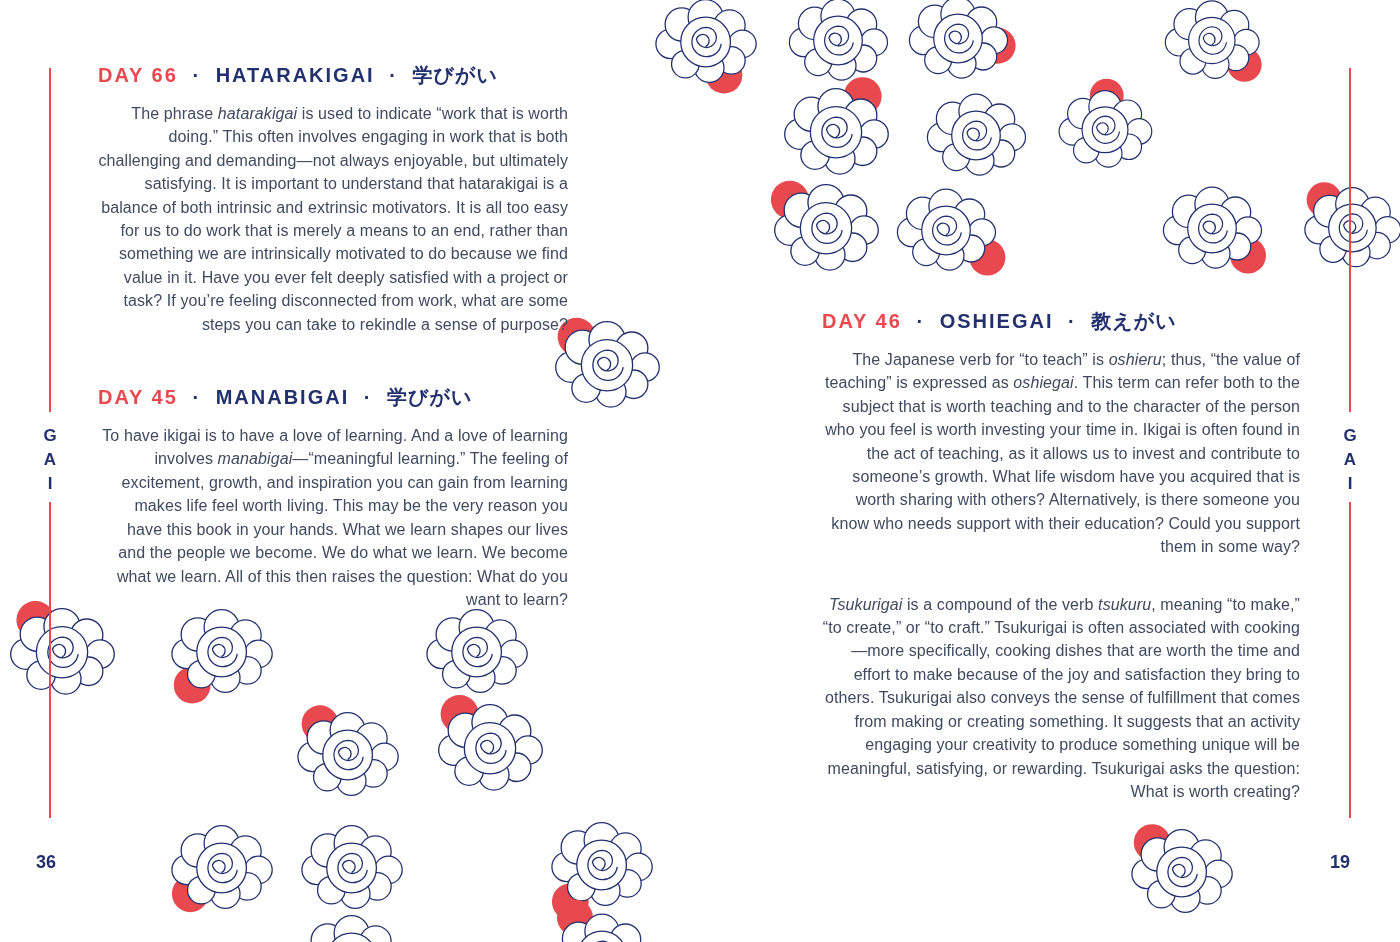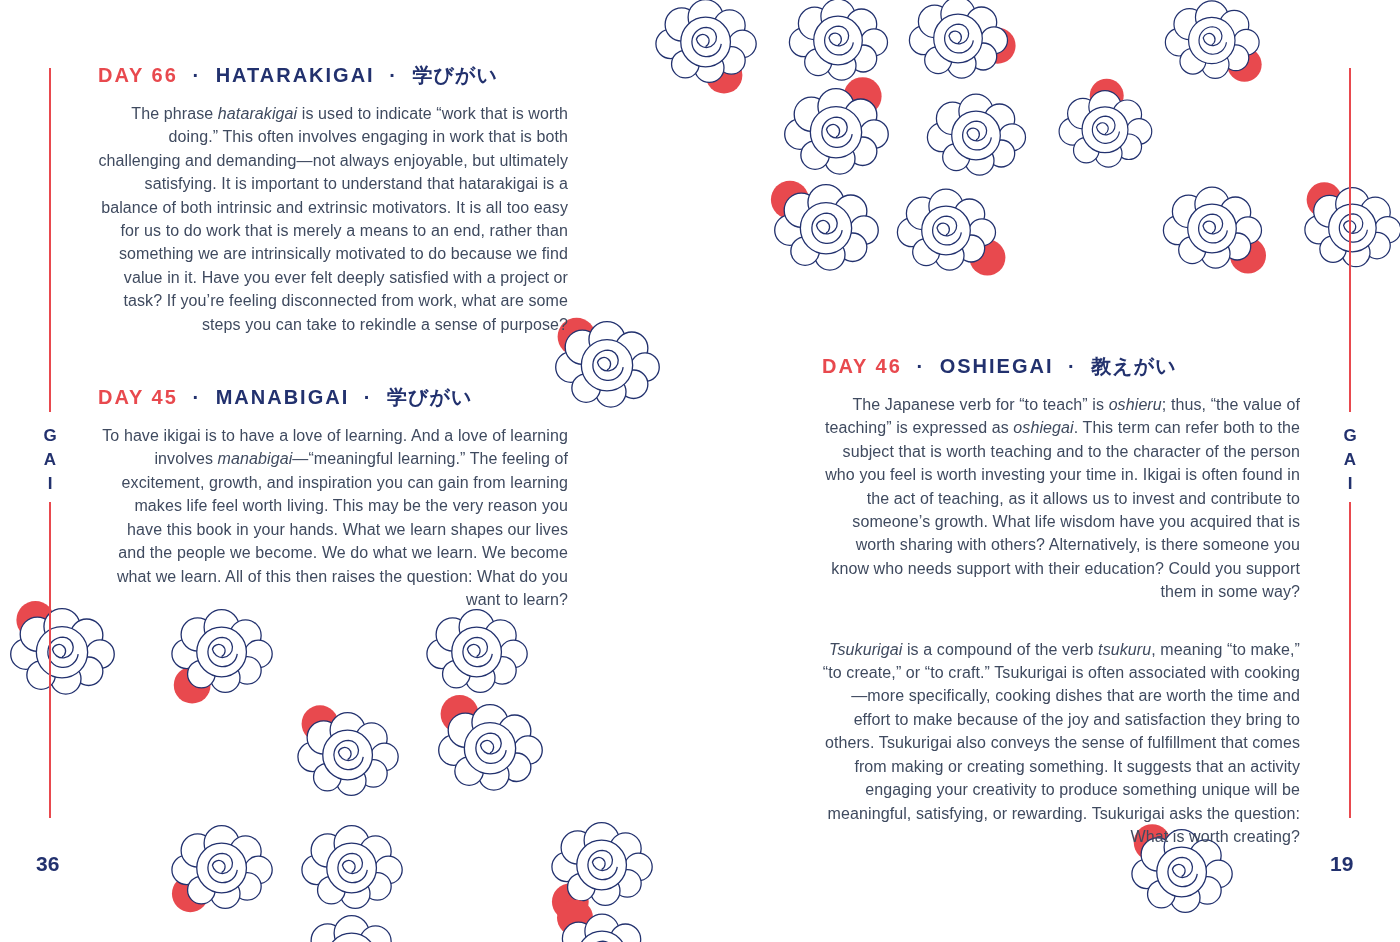--- a/index.html
+++ b/index.html
@@ -13,21 +13,21 @@
   html, body { margin: 0; padding: 0; }
   body {
     width: 1400px; height: 942px;
     position: relative; overflow: hidden;
     background: var(--background);
     font-family: "Liberation Sans", sans-serif;
   }
   #ornament-layer { position: absolute; inset: 0; z-index: 1; }
   .page-col { position: absolute; z-index: 2; }
   #page-left-col  { left: 98px;  top: 62px;  width: 470px; }
-  #page-right-col { left: 822px; top: 308px; width: 478px; margin-top: 45px; }
+  #page-right-col { left: 822px; top: 308px; width: 478px; }
 
   .entry-heading {
     margin: 0 0 13px 0;
     font-size: 20px; font-weight: 700;
     letter-spacing: 2px;
     color: var(--navy);
     white-space: nowrap;
   }
   .entry-heading .day  { color: var(--accent); }
   .entry-heading .sep  { margin: 0 7px; color: var(--navy); }
@@ -59,21 +59,21 @@
     width: 28px; text-align: center;
     color: var(--navy);
     font-size: 17px; font-weight: 700; line-height: 24px;
   }
   #rail-left-letters  { left: 36px;   top: 424px; }
   #rail-right-letters { left: 1336px; top: 424px; }
   .rail-letters span { display: block; }
 
   .page-number {
     position: absolute; z-index: 2;
-    font-size: 21px; font-weight: 700;
+    font-size: 18px; font-weight: 700;
     color: var(--navy);
   }
   #pn-left  { left: 36px;   top: 852px; }
   #pn-right { left: 1330px; top: 852px; }
 </style>
 </head>
 <body>
 
 <div id="ornament-layer">
     <svg viewBox="-80 -75 160 150" width="147.20000000000002" height="138" style="position: absolute; left: 632.4px; top: -27px; overflow: visible;">

